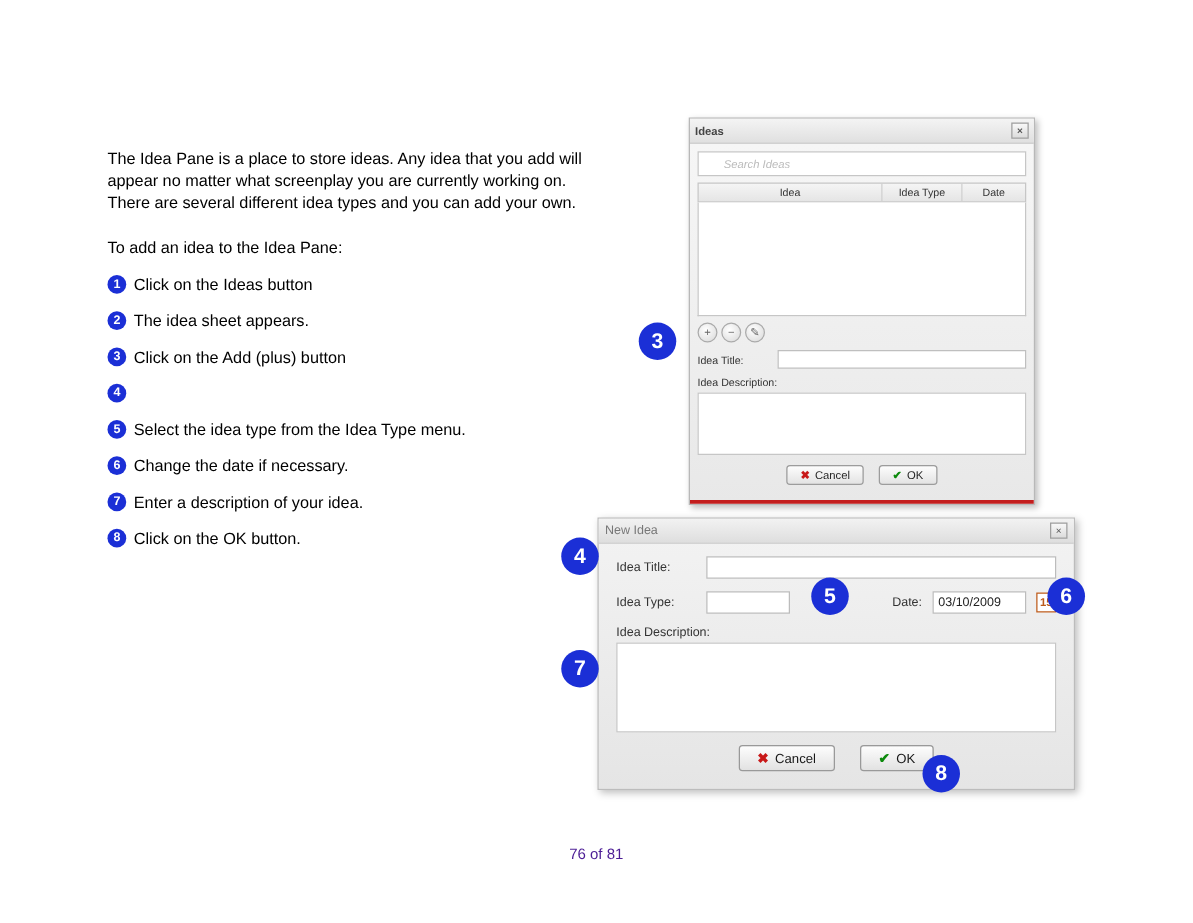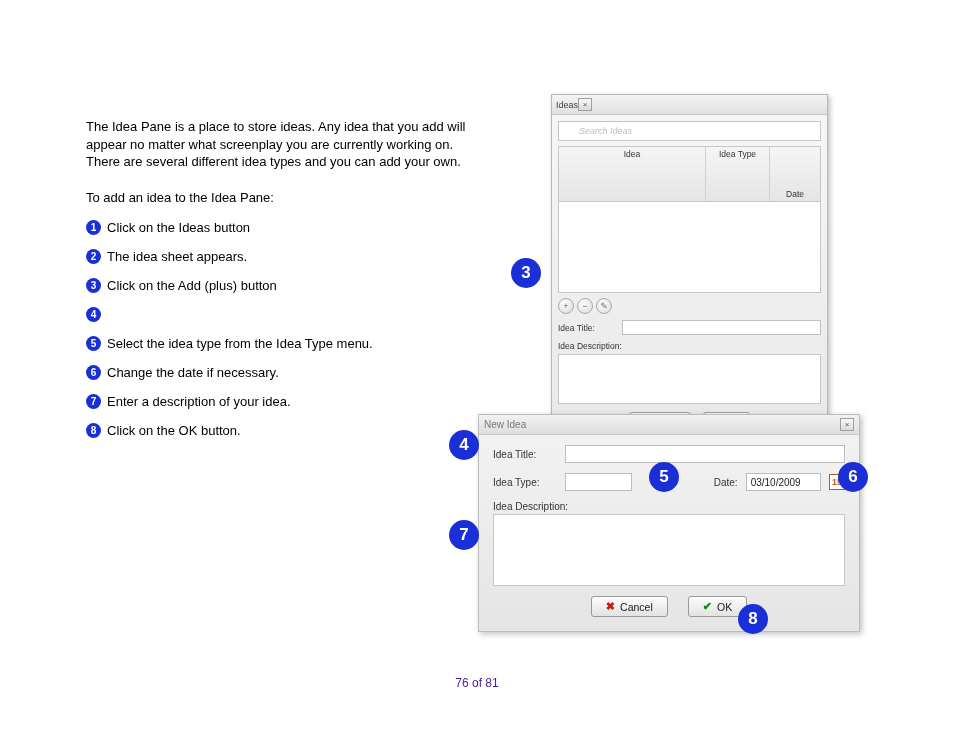--- a/index.html
+++ b/index.html
@@ -87,25 +87,26 @@
     left: 551px;
     top: 94px;
     width: 275px;
     background: linear-gradient(#f7f7f7, #e8e8e8);
     border: 1px solid #b8b8b8;
     box-shadow: 2px 2px 5px rgba(0,0,0,0.25);
     font-size: 9px;
   }
   .win-title {
     display: flex;
+    justify-content: space-between;
     align-items: center;
     padding: 3px 4px;
     background: linear-gradient(#f4f4f4, #e0e0e0);
     border-bottom: 1px solid #c5c5c5;
-    font-weight: normal;
+    font-weight: bold;
     color: #444;
   }
   .win-x {
     width: 12px;
     height: 11px;
     border: 1px solid #9e9e9e;
     background: linear-gradient(#f8f8f8,#dcdcdc);
     display: flex;
     align-items: center;
     justify-content: center;
@@ -127,21 +128,21 @@
     display: flex;
     margin-top: 5px;
     border: 1px solid #c6c6c6;
     background: linear-gradient(#f5f5f5,#e5e5e5);
     font-size: 8.5px;
     color: #333;
   }
   .th { padding: 2px 4px; border-right: 1px solid #d0d0d0; text-align: center; }
   .th.idea { flex: 1; }
   .th.type { width: 55px; }
-  .th.date { width: 42px; border-right: none; margin-top: 40px; }
+  .th.date { width: 42px; border-right: none; }
   .table-body {
     border: 1px solid #c6c6c6;
     border-top: none;
     background: #fff;
     height: 90px;
   }
   .ctrl-row {
     display: flex;
     gap: 3px;
     margin-top: 5px;

